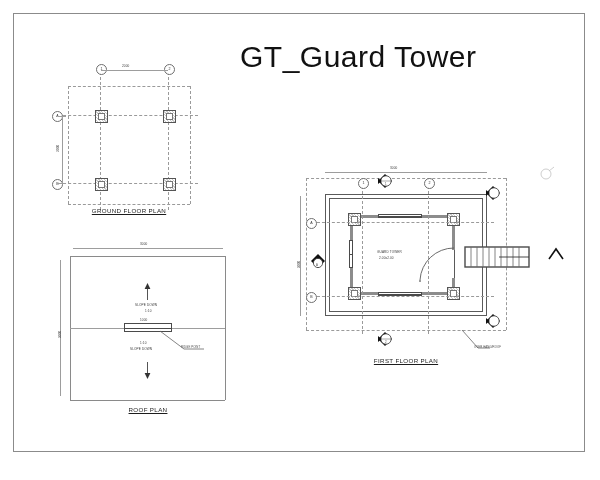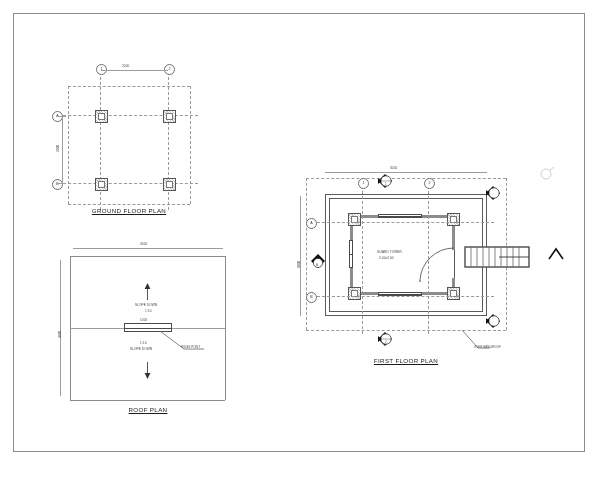--- a/index.html
+++ b/index.html
@@ -42,20 +42,21 @@
   svg{display:block;overflow:visible;}
   .arrow{position:absolute;}
 </style>
 </head>
 <body>
 
 <div id="sheet">
 
   <div id="border"></div>
 
+  <div id="title">GT_Guard Tower</div>
 
   <div>
 
     <div class="dash-h" style="left:68px;top:86px;width:122px;"></div>
     <div class="dash-h" style="left:68px;top:204px;width:122px;"></div>
     <div class="dash-v" style="left:68px;top:86px;height:118px;"></div>
     <div class="dash-v" style="left:190px;top:86px;height:118px;"></div>
 
     <div class="dash-v" style="left:100px;top:72px;height:138px;"></div>
     <div class="dash-v" style="left:168px;top:72px;height:138px;"></div>

